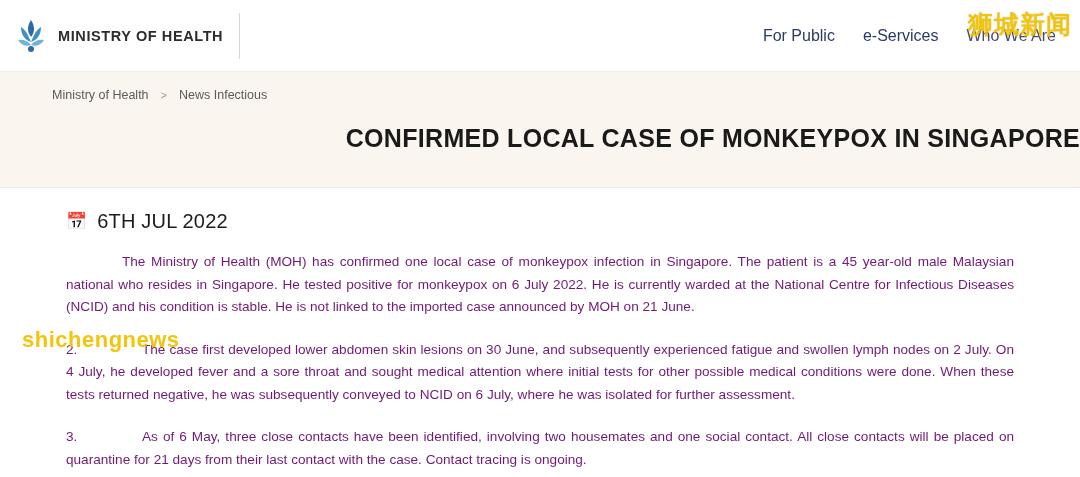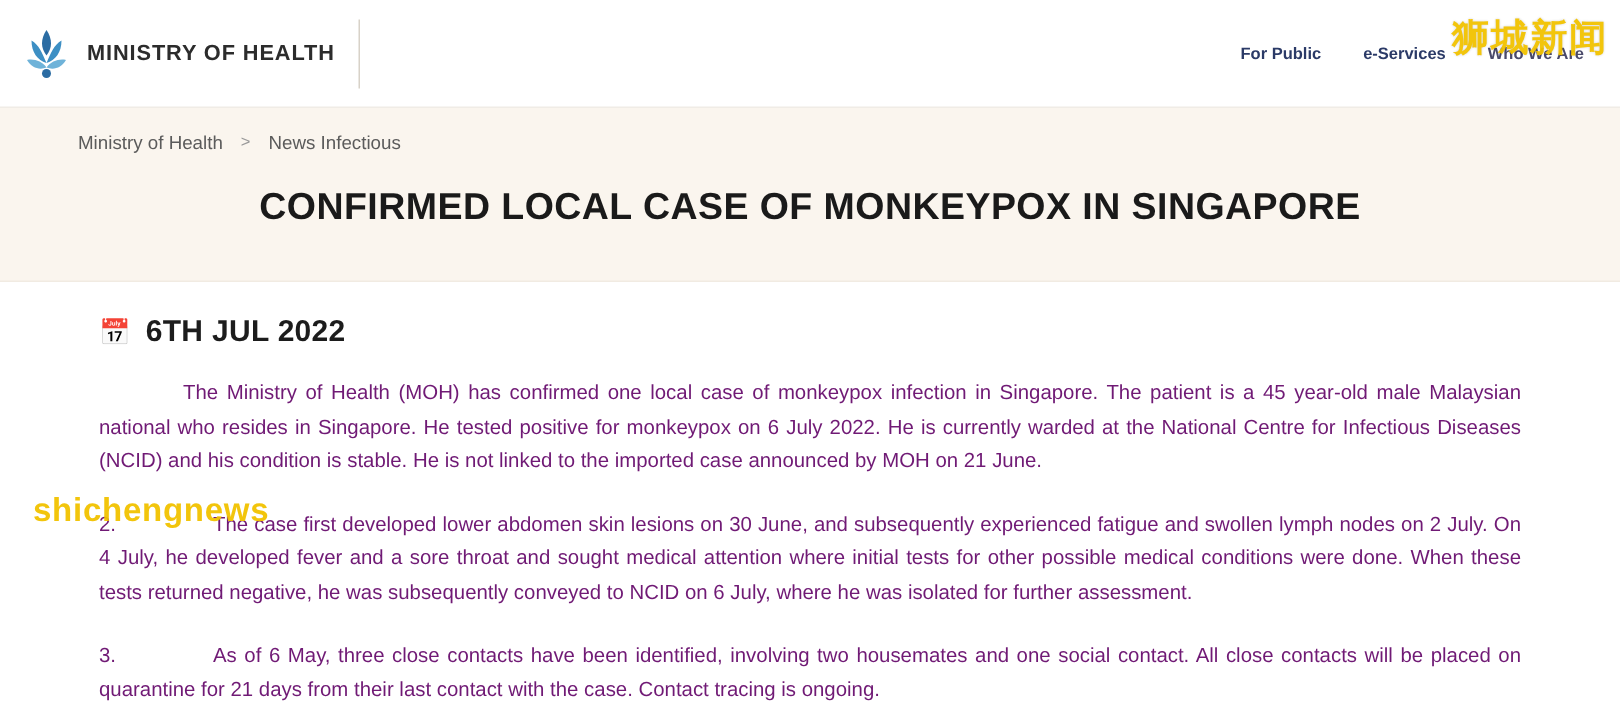--- a/index.html
+++ b/index.html
@@ -55,22 +55,22 @@
   }
 
   .nav {
     margin-left: auto;
     display: flex;
     align-items: center;
     gap: 28px;
     padding-right: 10px;
   }
   .nav-item {
-    font-size: 11px;
-    font-weight: bold;
+    font-size: 16px;
+    font-weight: normal;
     color: #2b3a67;
     white-space: nowrap;
     cursor: pointer;
   }
   .nav-item.muted { color: #4a4a6a; }
 
   
   .wm-top {
     position: absolute;
     right: 8px;
@@ -94,21 +94,21 @@
     display: flex;
     align-items: center;
     gap: 12px;
     padding-left: 52px;
     font-size: 12.5px;
     color: #5b5b5b;
   }
   .breadcrumb .crumb { cursor: pointer; }
   .breadcrumb .sep { color: #9a9a9a; font-size: 11px; }
   .banner-title {
-    text-align: center;
+    text-align: right;
     margin-top: 22px;
     font-size: 25px;
     font-weight: bold;
     letter-spacing: 0.3px;
     color: #1a1a1a;
   }
 
   
   .article {
     padding: 22px 66px 0 66px;
@@ -119,21 +119,21 @@
     gap: 10px;
     margin-bottom: 18px;
   }
   .cal-icon {
     font-size: 17px;
     color: #333;
     line-height: 1;
   }
   .date-text {
     font-size: 20px;
-    font-weight: bold;
+    font-weight: normal;
     color: #1c1c1c;
     letter-spacing: 0.2px;
   }
   .para {
     font-size: 13.6px;
     line-height: 22.5px;
     color: #701a75;
     text-align: justify;
     margin: 0 0 20px 0;
   }

